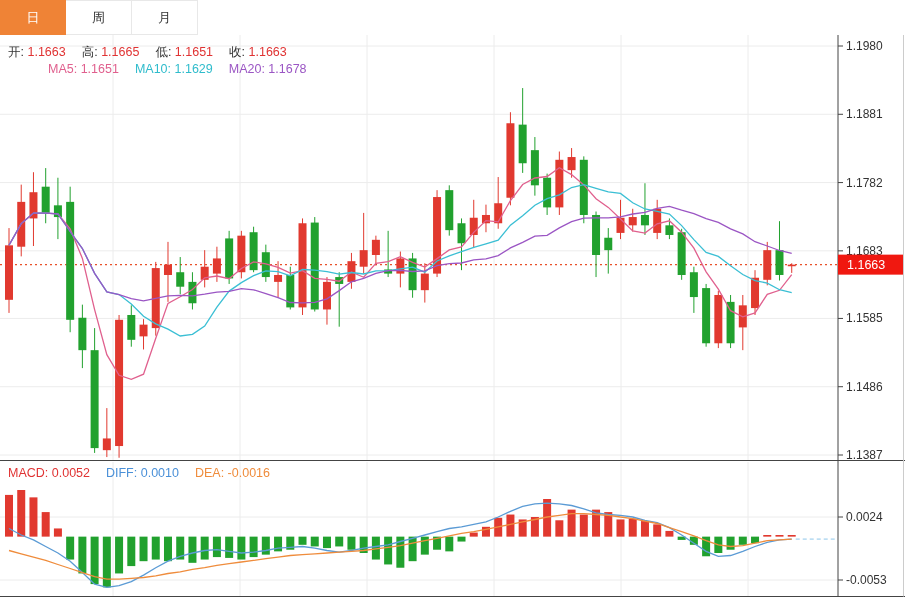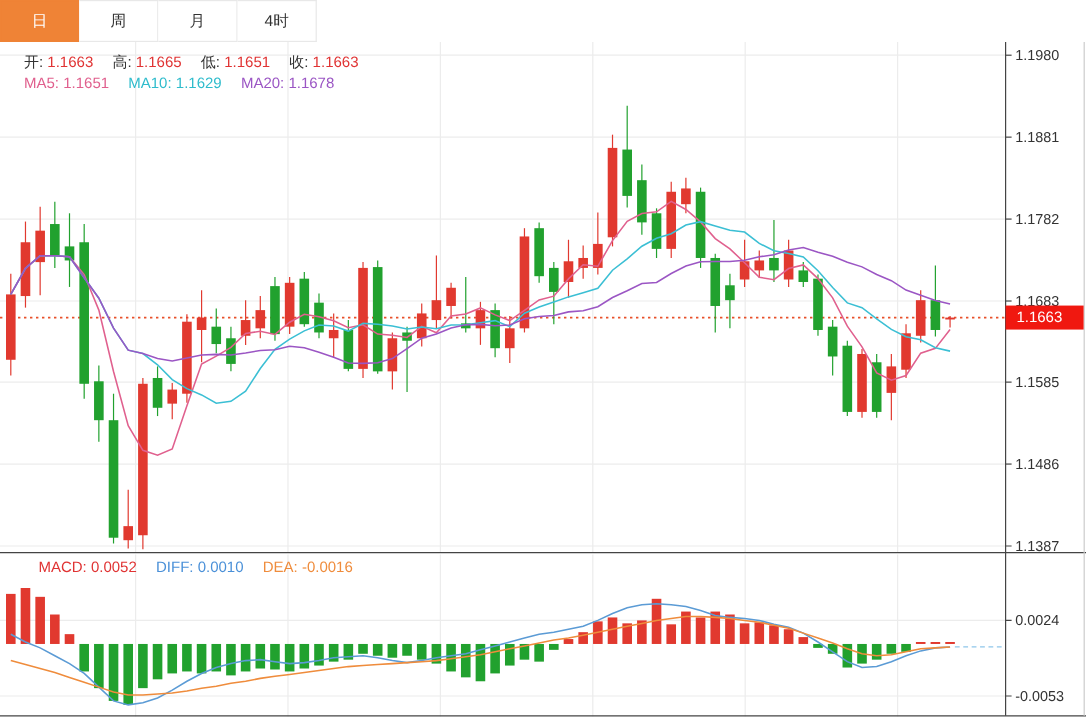--- a/index.html
+++ b/index.html
@@ -4,26 +4,26 @@
 <style>
   html,body{margin:0;padding:0;background:#fff;}
   .app{position:relative;width:905px;height:602px;background:#fff;overflow:hidden;
        font-family:"Liberation Sans","DejaVu Sans",sans-serif;}
   #chart-svg{position:absolute;left:0;top:0;z-index:1;}
   .tabbar{position:absolute;left:0;top:0;height:35px;display:flex;z-index:3;background:#fff;}
   .tab{width:66px;box-sizing:border-box;display:flex;align-items:center;justify-content:center;
        font-size:13px;color:#333;border:1px solid #e8e8e8;border-left:none;cursor:pointer;background:#fff;}
   .tab:first-child{border-left:1px solid #e8e8e8;}
   .tab.active{background:#ef8336;border-color:#ef8336;color:#fff;}
-  .legend{position:absolute;left:20px;z-index:2;font-size:12.5px;white-space:nowrap;}
+  .legend{position:absolute;left:8px;z-index:2;font-size:12.5px;white-space:nowrap;}
   .legend .item{margin-right:16px;}
   .legend .lab{color:#333;}
   .legend-quote{top:44px;}
-  .legend-ma{top:62px;}
-  .legend-macd{top:466px;margin-left:12px;}
+  .legend-ma{top:62px;margin-left:40px;}
+  .legend-macd{top:466px;}
 </style>
 </head>
 <body>
 
 <div class="app">
   <svg id="chart-svg" width="905" height="602">
       <g stroke="#ececec" stroke-width="1">
         <line x1="113" y1="35" x2="113" y2="460"></line>
         <line x1="113" y1="462" x2="113" y2="597"></line>
         <line x1="240" y1="35" x2="240" y2="460"></line>
@@ -278,18 +278,17 @@
         <line x1="838" y1="580" x2="843" y2="580" stroke="#444444"></line>
         <text x="846" y="584">-0.0053</text>
       </g>
       <rect x="838" y="254.63912310286753" width="65" height="20" fill="#f01810"></rect>
       <text x="847" y="268.63912310286753" font-size="12.5" fill="#ffffff">1.1663</text>
     </svg>
   <div class="tabbar">
       <div class="tab active">日</div>
       <div class="tab">周</div>
       <div class="tab">月</div>
-      <div class="tab">4时</div>
     </div>
   <div class="legend legend-quote"><span class="item"><span class="lab" style="color: rgb(51, 51, 51);">开: </span><span style="color: rgb(224, 51, 51);">1.1663</span></span><span class="item"><span class="lab" style="color: rgb(51, 51, 51);">高: </span><span style="color: rgb(224, 51, 51);">1.1665</span></span><span class="item"><span class="lab" style="color: rgb(51, 51, 51);">低: </span><span style="color: rgb(224, 51, 51);">1.1651</span></span><span class="item"><span class="lab" style="color: rgb(51, 51, 51);">收: </span><span style="color: rgb(224, 51, 51);">1.1663</span></span></div>
   <div class="legend legend-ma"><span class="item"><span class="lab" style="color: rgb(224, 96, 142);">MA5: </span><span style="color: rgb(224, 96, 142);">1.1651</span></span><span class="item"><span class="lab" style="color: rgb(47, 188, 204);">MA10: </span><span style="color: rgb(47, 188, 204);">1.1629</span></span><span class="item"><span class="lab" style="color: rgb(155, 86, 196);">MA20: </span><span style="color: rgb(155, 86, 196);">1.1678</span></span></div>
   <div class="legend legend-macd"><span class="item"><span class="lab" style="color: rgb(224, 51, 51);">MACD: </span><span style="color: rgb(224, 51, 51);">0.0052</span></span><span class="item"><span class="lab" style="color: rgb(74, 144, 216);">DIFF: </span><span style="color: rgb(74, 144, 216);">0.0010</span></span><span class="item"><span class="lab" style="color: rgb(239, 140, 60);">DEA: </span><span style="color: rgb(239, 140, 60);">-0.0016</span></span></div>
 </div>
 
 </body></html>

